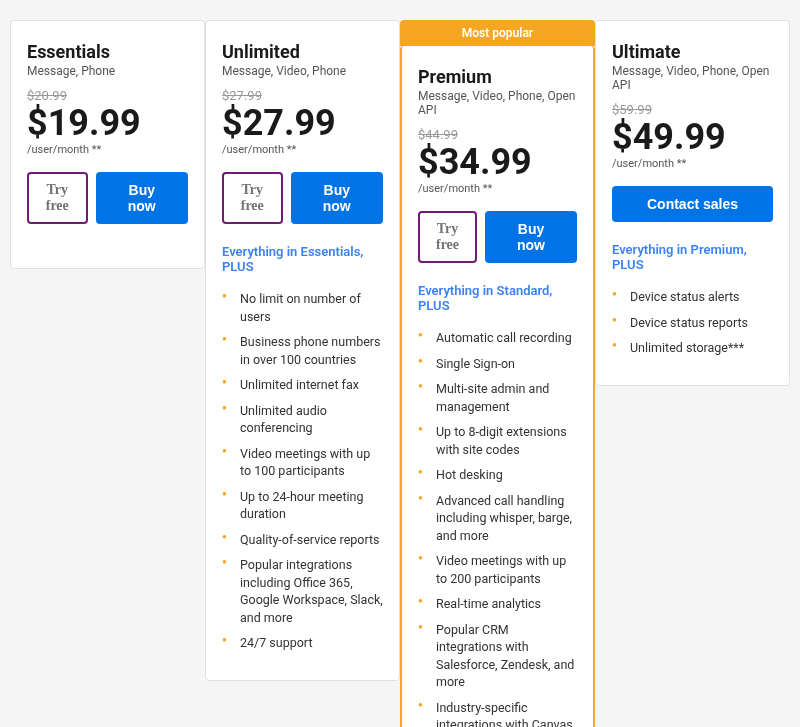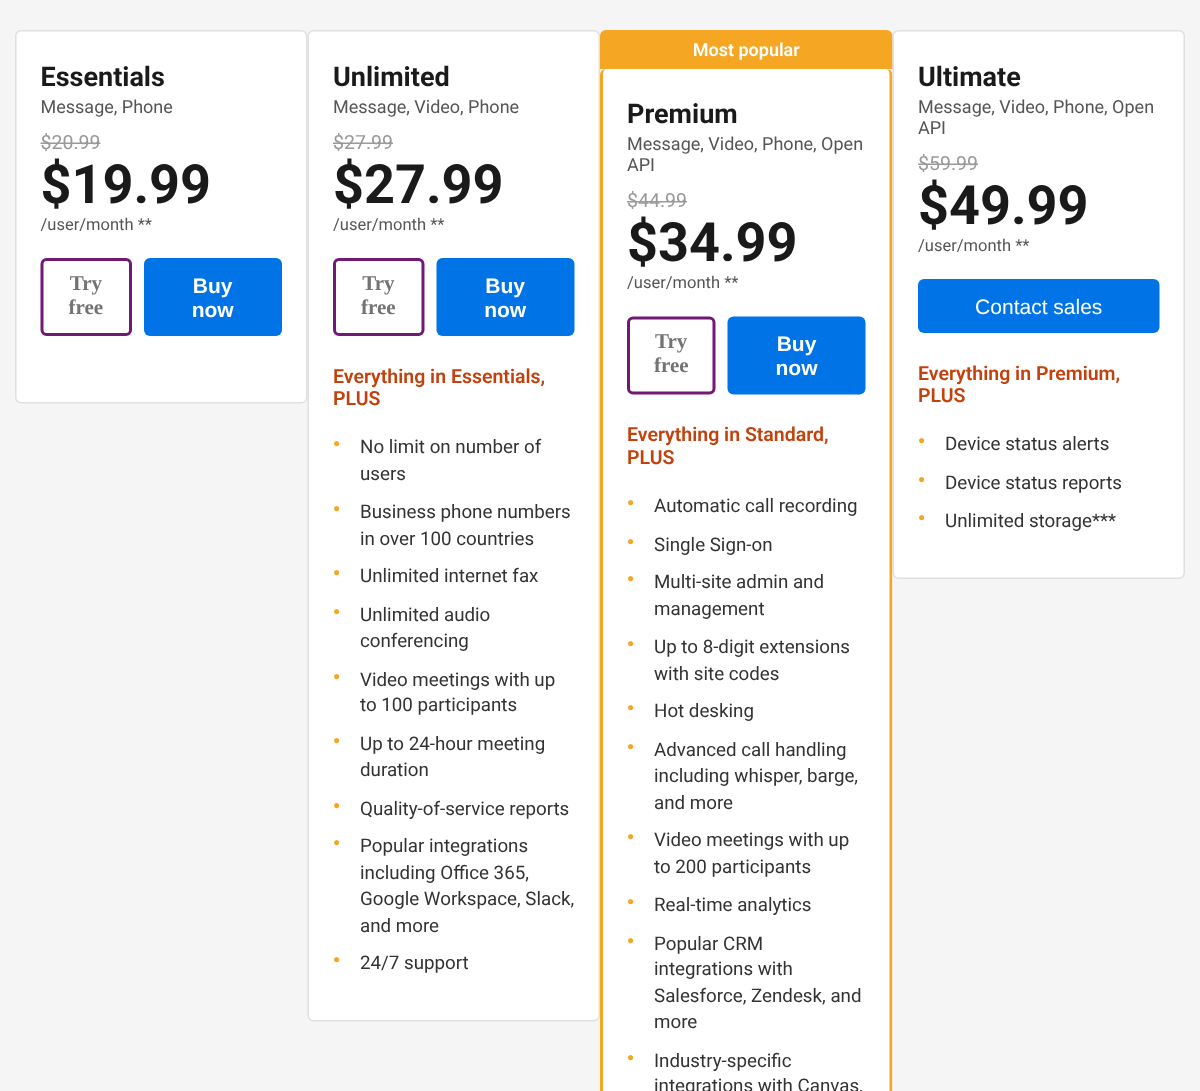--- a/index.html
+++ b/index.html
@@ -99,27 +99,27 @@
       cursor: pointer;
       flex: 1;
     }
     .btn-contact {
       background: #0073e6;
       color: #fff;
       border: none;
       border-radius: 4px;
       padding: 10px 14px;
       font-size: 14px;
-      font-weight: 400;
+      font-weight: 700;
       cursor: pointer;
       width: 100%;
     }
     .plan-includes {
       font-size: 13px;
-      color: #c2410c;
+      color: #3b82f6;
       font-weight: 600;
       margin-bottom: 12px;
     }
     .feature-list {
       list-style: none;
       padding: 0;
     }
     .feature-list li {
       font-size: 12.5px;
       color: #333;

